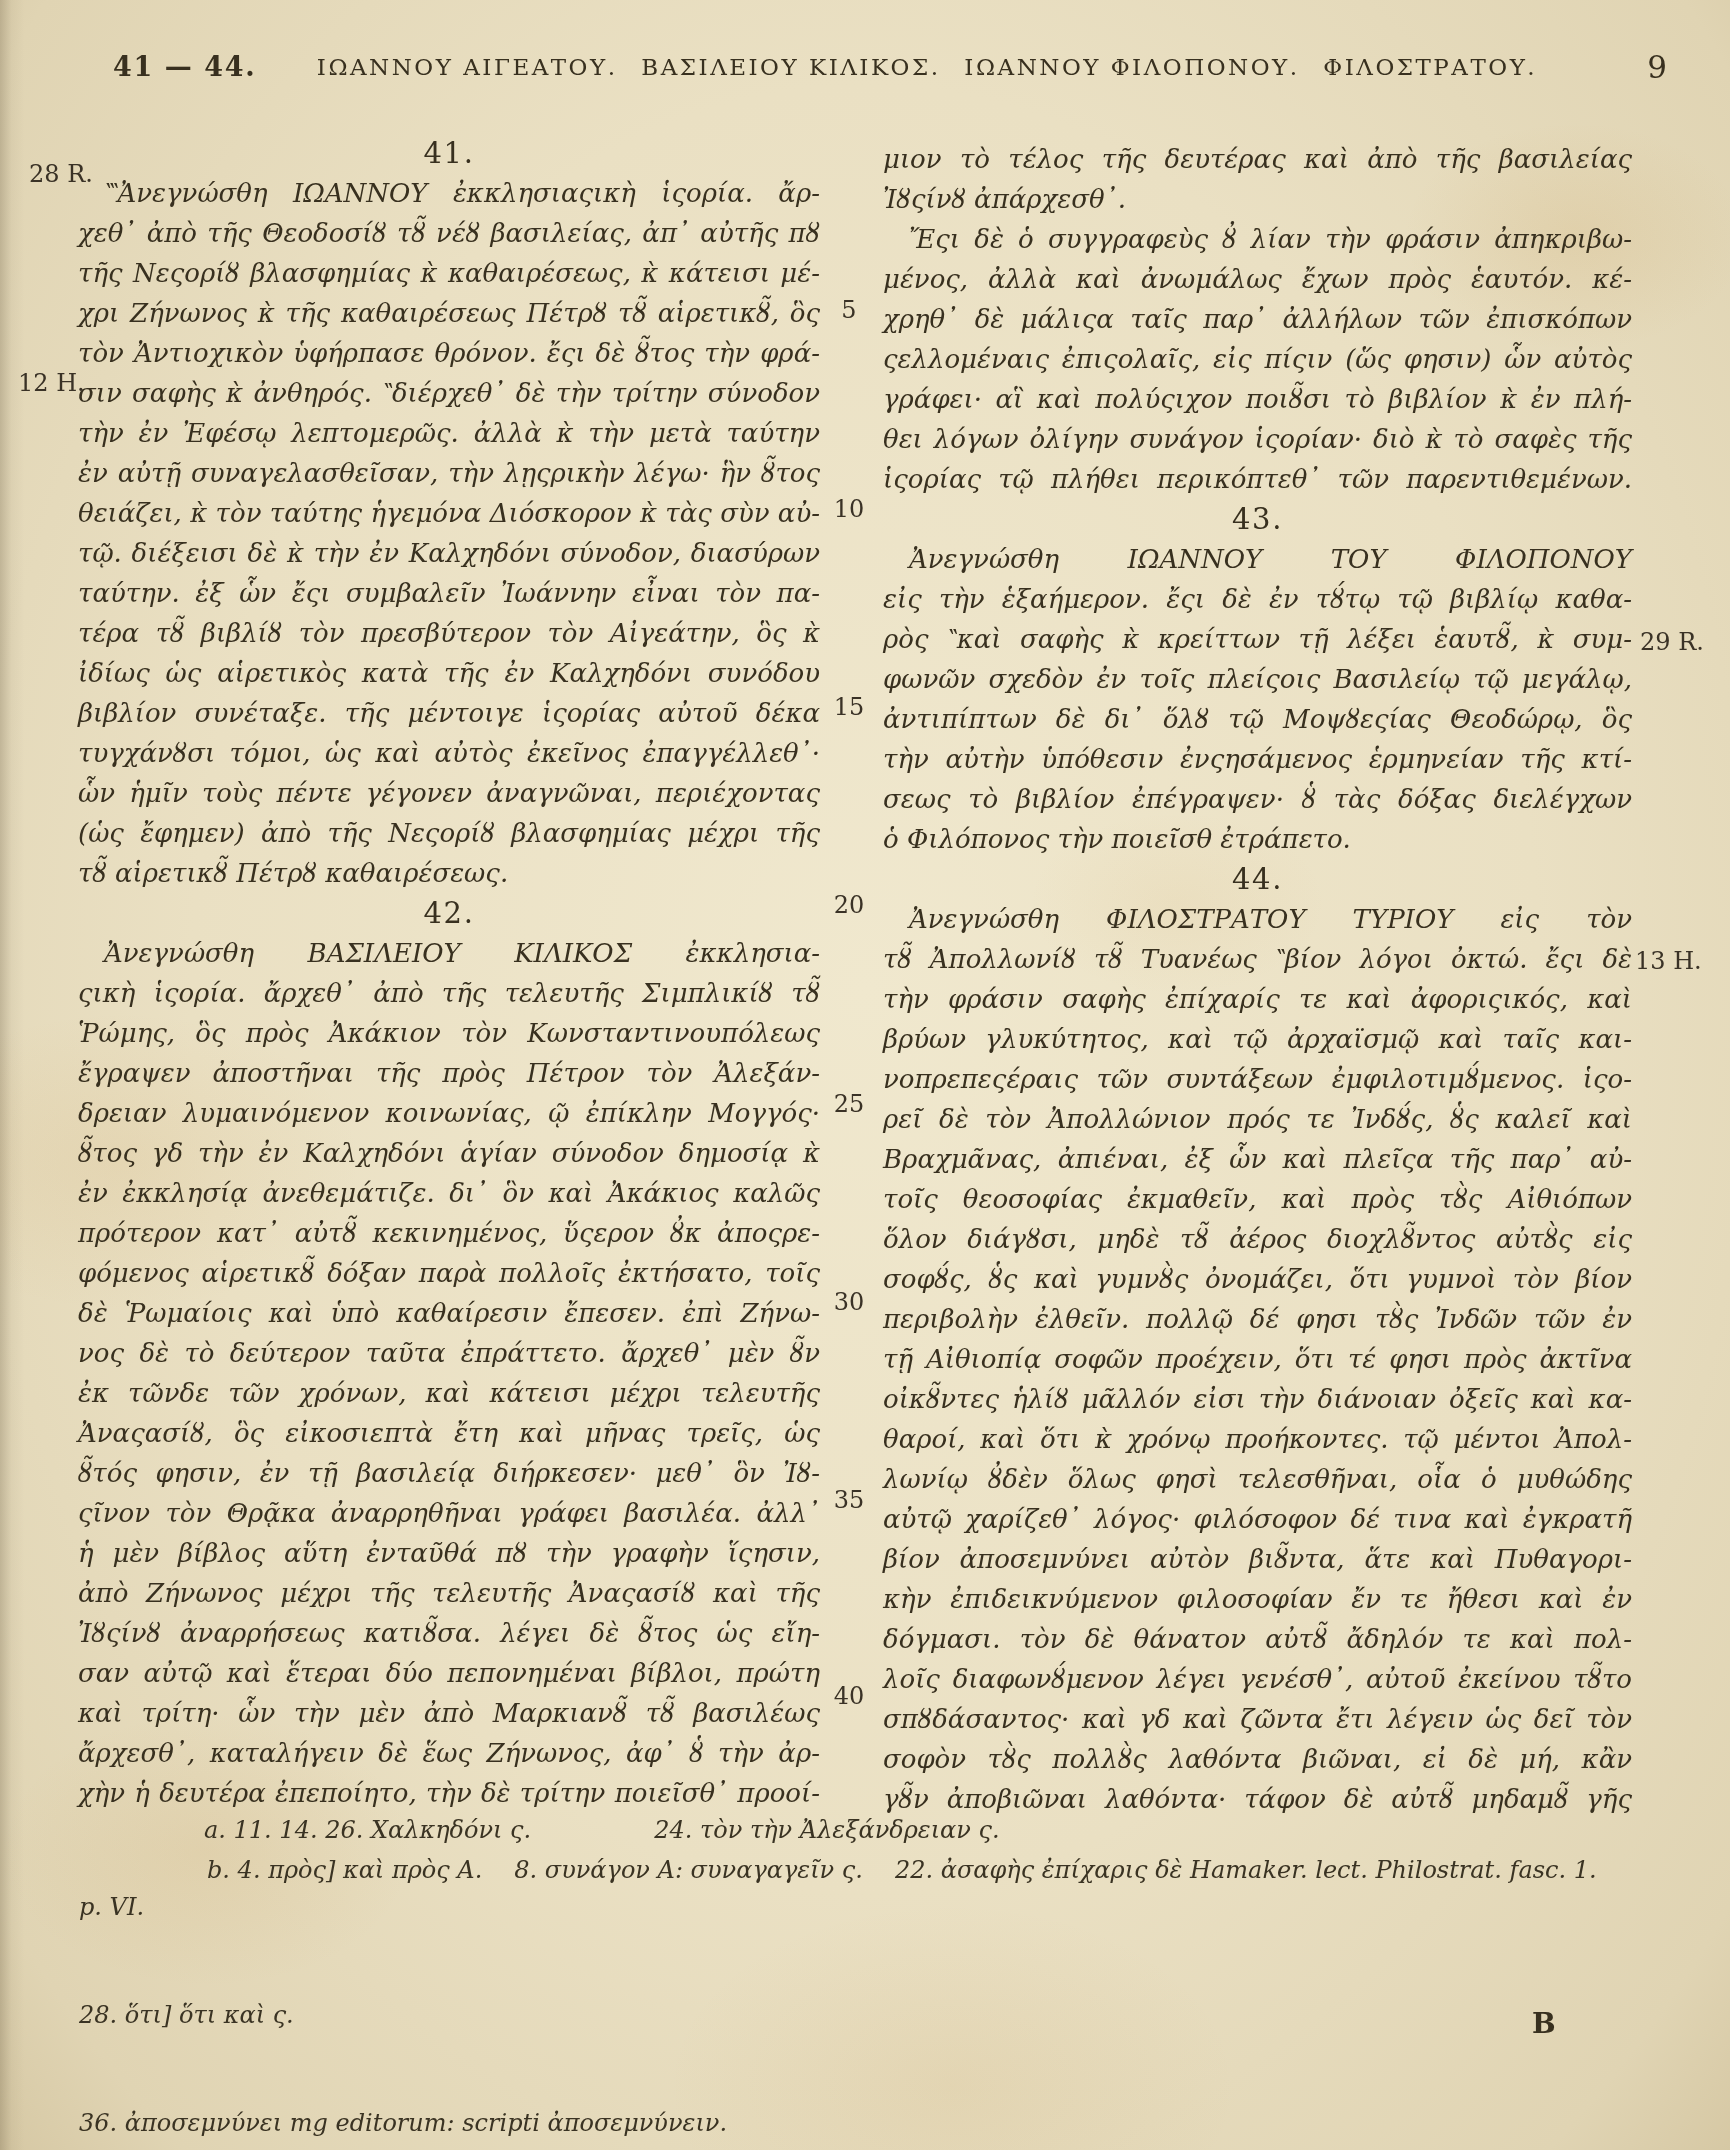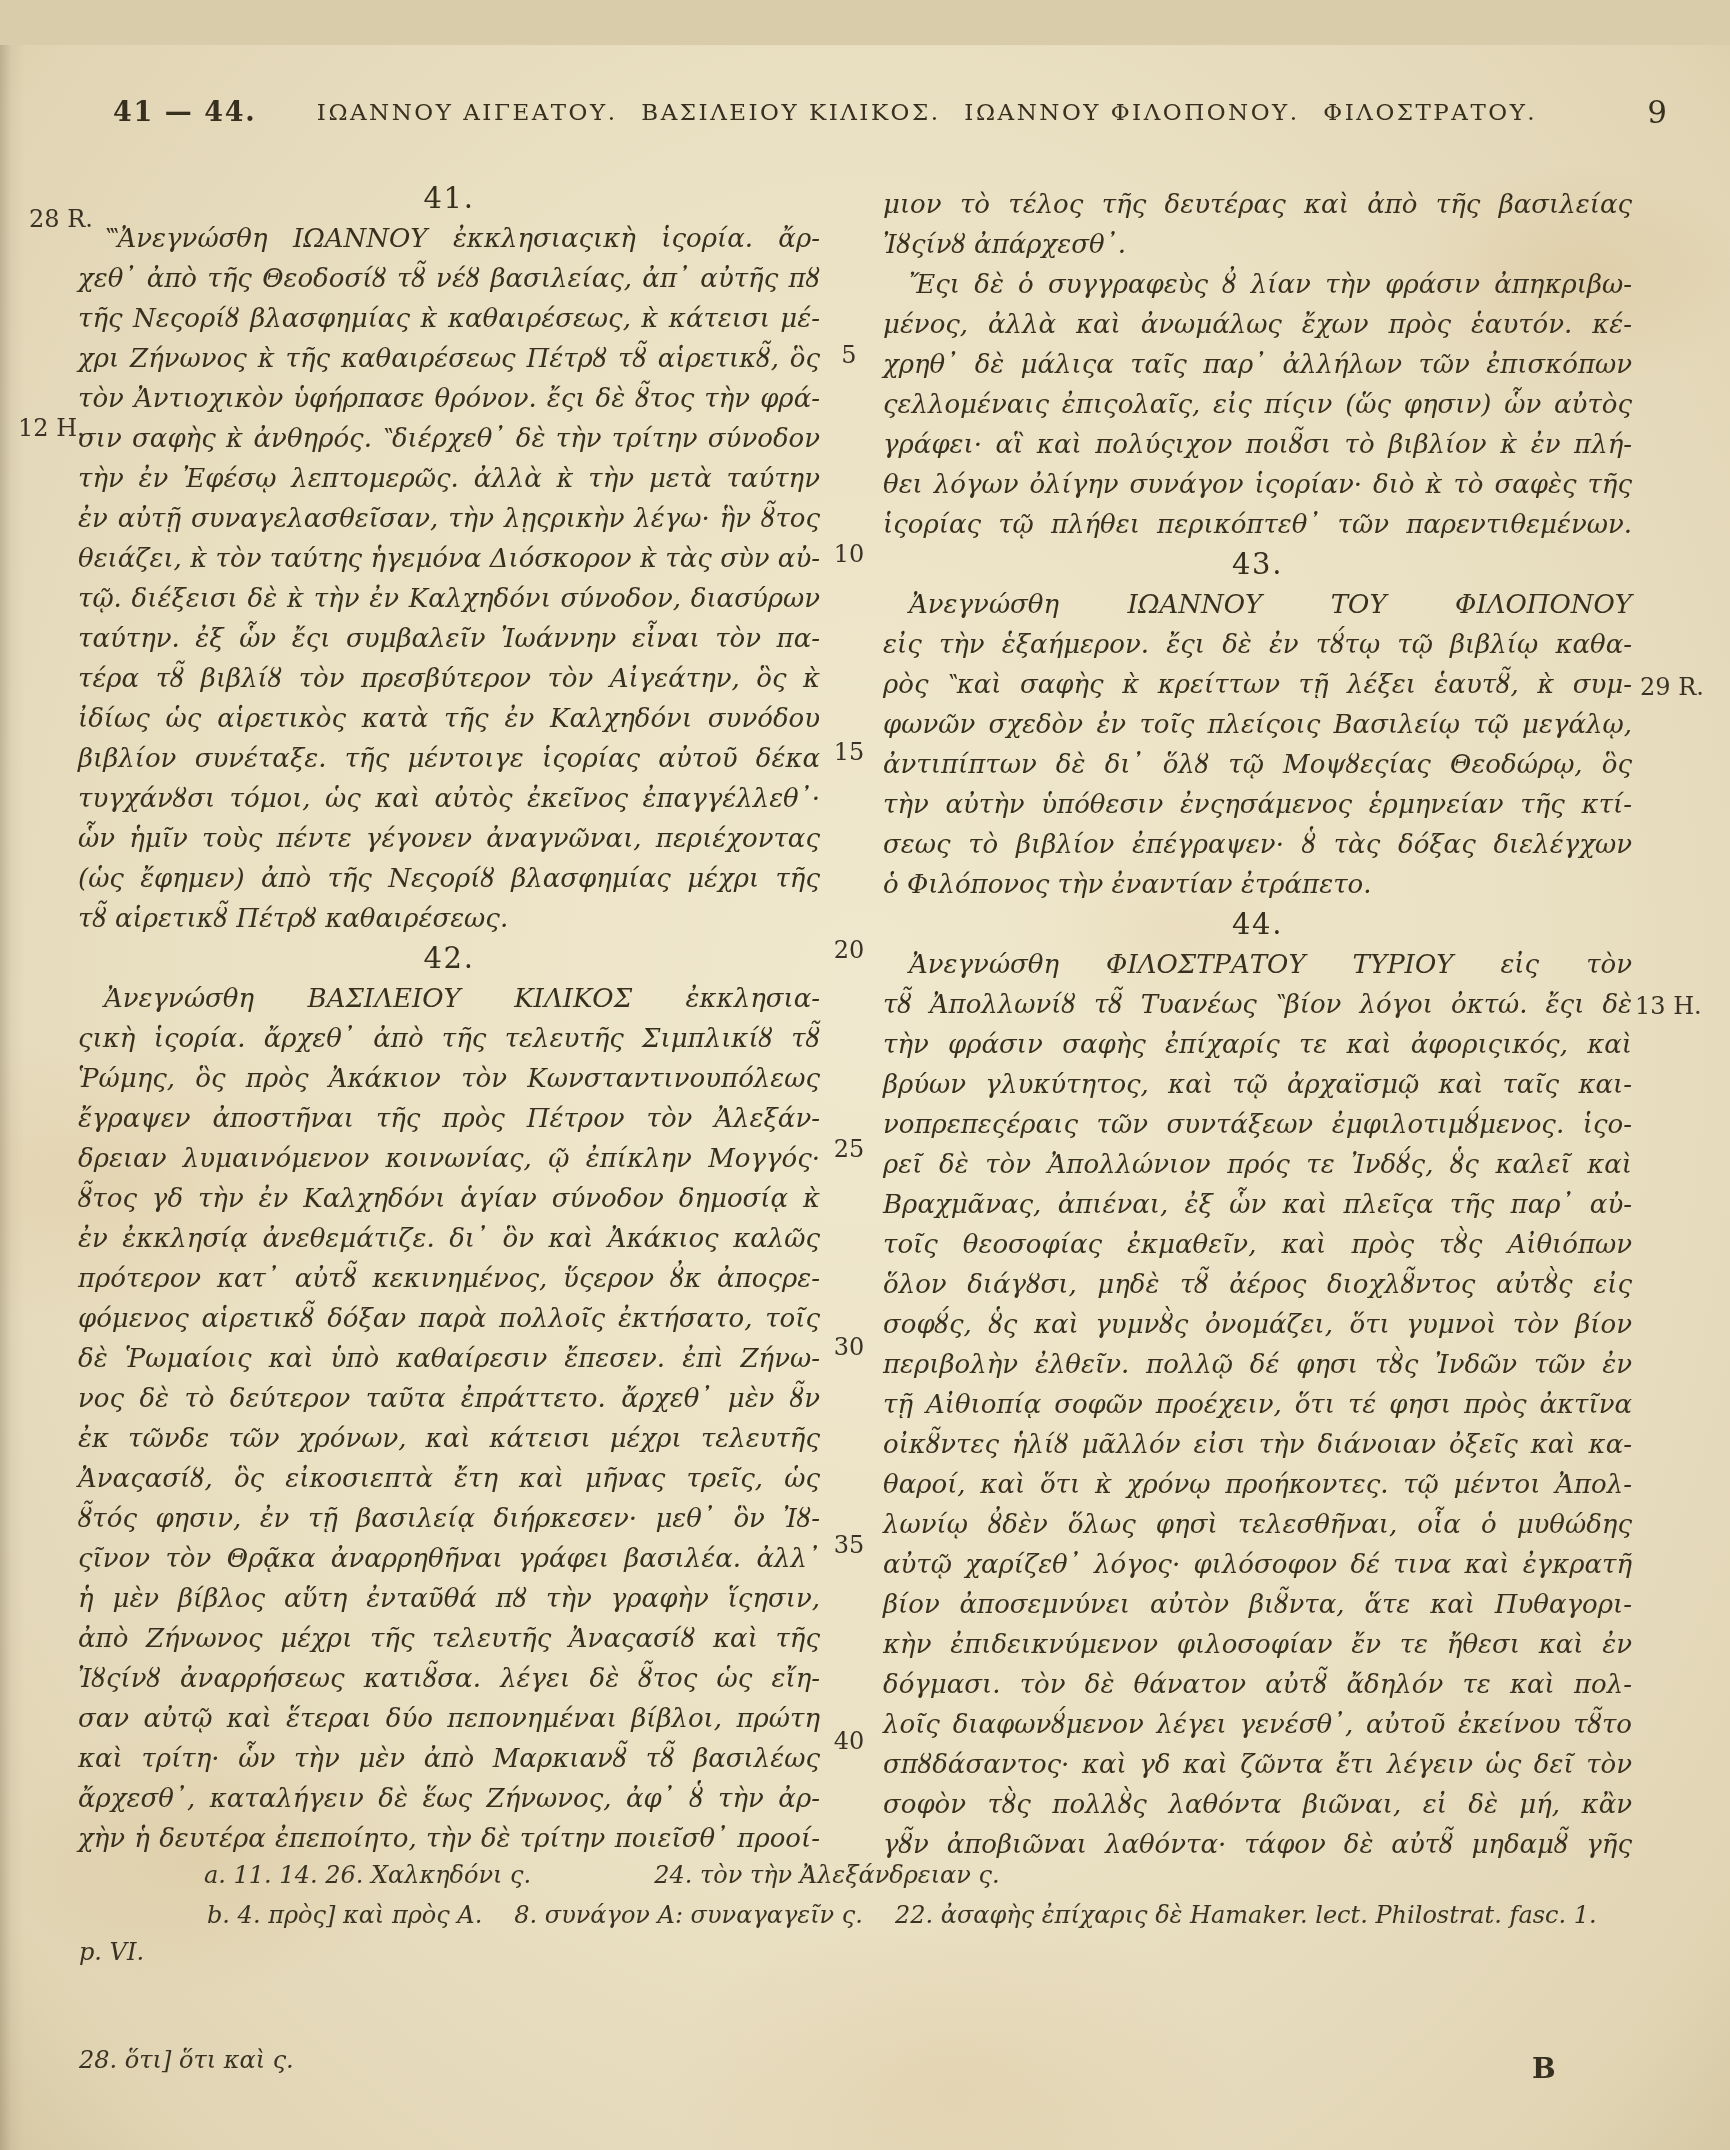--- a/index.html
+++ b/index.html
@@ -9,21 +9,20 @@
     font-family:"DejaVu Serif","Liberation Serif",serif;
     color:#38301f;
     background:
       radial-gradient(ellipse 343px 213px at 7% 54%, rgba(193,141,62,.10), transparent 70%),
       radial-gradient(ellipse 245px 163px at 91% 11%, rgba(193,141,62,.13), transparent 70%),
       radial-gradient(ellipse 294px 196px at 12% 86%, rgba(186,132,54,.10), transparent 70%),
       radial-gradient(ellipse 409px 262px at 55% 97%, rgba(180,128,50,.08), transparent 70%),
       radial-gradient(ellipse 213px 131px at 68% 42%, rgba(196,146,66,.07), transparent 70%),
       linear-gradient(90deg, rgba(66,52,28,.22) 0px, rgba(66,52,28,.05) 11.4px, rgba(66,52,28,0) 24.5px),
       radial-gradient(ellipse at 50% 46%, #f0e8ce 0%, #eae0c3 55%, #e0d4b3 90%, #d6c8a4 100%);
-    margin-top: 45px;
   }
   .hdr-range{position:absolute;left:113px;top:51px;font-size:27px;font-weight:600;letter-spacing:1.6px;}
   .hdr-title{position:absolute;left:278px;right:155px;top:54px;text-align:center;font-size:23px;letter-spacing:2.5px;white-space:pre;}
   .hdr-page{position:absolute;right:64px;top:49px;font-size:31px;}
   .col{position:absolute;}
   .col-left{left:78px;top:133px;width:742px;}
   .col-right{left:883px;top:139px;width:749px;}
   .secnum{font-style:normal;font-size:29px;line-height:40px;height:40px;text-align:center;letter-spacing:1.6px;}
   .tline{
     font-style:italic;font-size:26px;line-height:40px;height:40px;
@@ -122,21 +121,21 @@
       <div class="secnum">43.</div>
       <div>
           <div class="tline"> Ἀνεγνώσθη ΙΩΑΝΝΟΥ ΤΟΥ ΦΙΛΟΠΟΝΟΥ</div>
           <div class="tline">εἰς τὴν ἑξαήμερον. ἔςι δὲ ἐν τȣ́τῳ τῷ βιβλίῳ καθα-</div>
           <div class="tline">ρὸς ‶καὶ σαφὴς κ̀ κρείττων τῇ λέξει ἑαυτȣ̃, κ̀ συμ-</div>
           <div class="tline">φωνῶν σχεδὸν ἐν τοῖς πλείςοις Βασιλείῳ τῷ μεγάλῳ,</div>
           <div class="tline">ἀντιπίπτων δὲ δι᾽ ὅλȣ τῷ Μοψȣεςίας Θεοδώρῳ, ὃς</div>
           <div class="tline">τὴν αὐτὴν ὑπόθεσιν ἐνςησάμενος ἑρμηνείαν τῆς κτί-</div>
           <div class="tline">σεως τὸ βιβλίον ἐπέγραψεν· ȣ̔ τὰς δόξας διελέγχων</div>
         </div>
-      <div class="tline nojust">ὁ Φιλόπονος τὴν ἐναντίαν ἐτράπετο.</div>
+      <div class="tline nojust">ὁ Φιλόπονος τὴν ποιεῖσθ ἐτράπετο.</div>
     </section>
     <section>
       <div class="secnum">44.</div>
       <div>
           <div class="tline"> Ἀνεγνώσθη ΦΙΛΟΣΤΡΑΤΟΥ ΤΥΡΙΟΥ εἰς τὸν</div>
           <div class="tline">τȣ̃ Ἀπολλωνίȣ τȣ̃ Τυανέως ‶βίον λόγοι ὀκτώ. ἔςι δὲ</div>
           <div class="tline">τὴν φράσιν σαφὴς ἐπίχαρίς τε καὶ ἀφοριςικός, καὶ</div>
           <div class="tline">βρύων γλυκύτητος, καὶ τῷ ἀρχαϊσμῷ καὶ ταῖς και-</div>
           <div class="tline">νοπρεπεςέραις τῶν συντάξεων ἐμφιλοτιμȣ́μενος. ἱςο-</div>
           <div class="tline">ρεῖ δὲ τὸν Ἀπολλώνιον πρός τε Ἰνδȣ́ς, ȣ̔ς καλεῖ καὶ</div>

